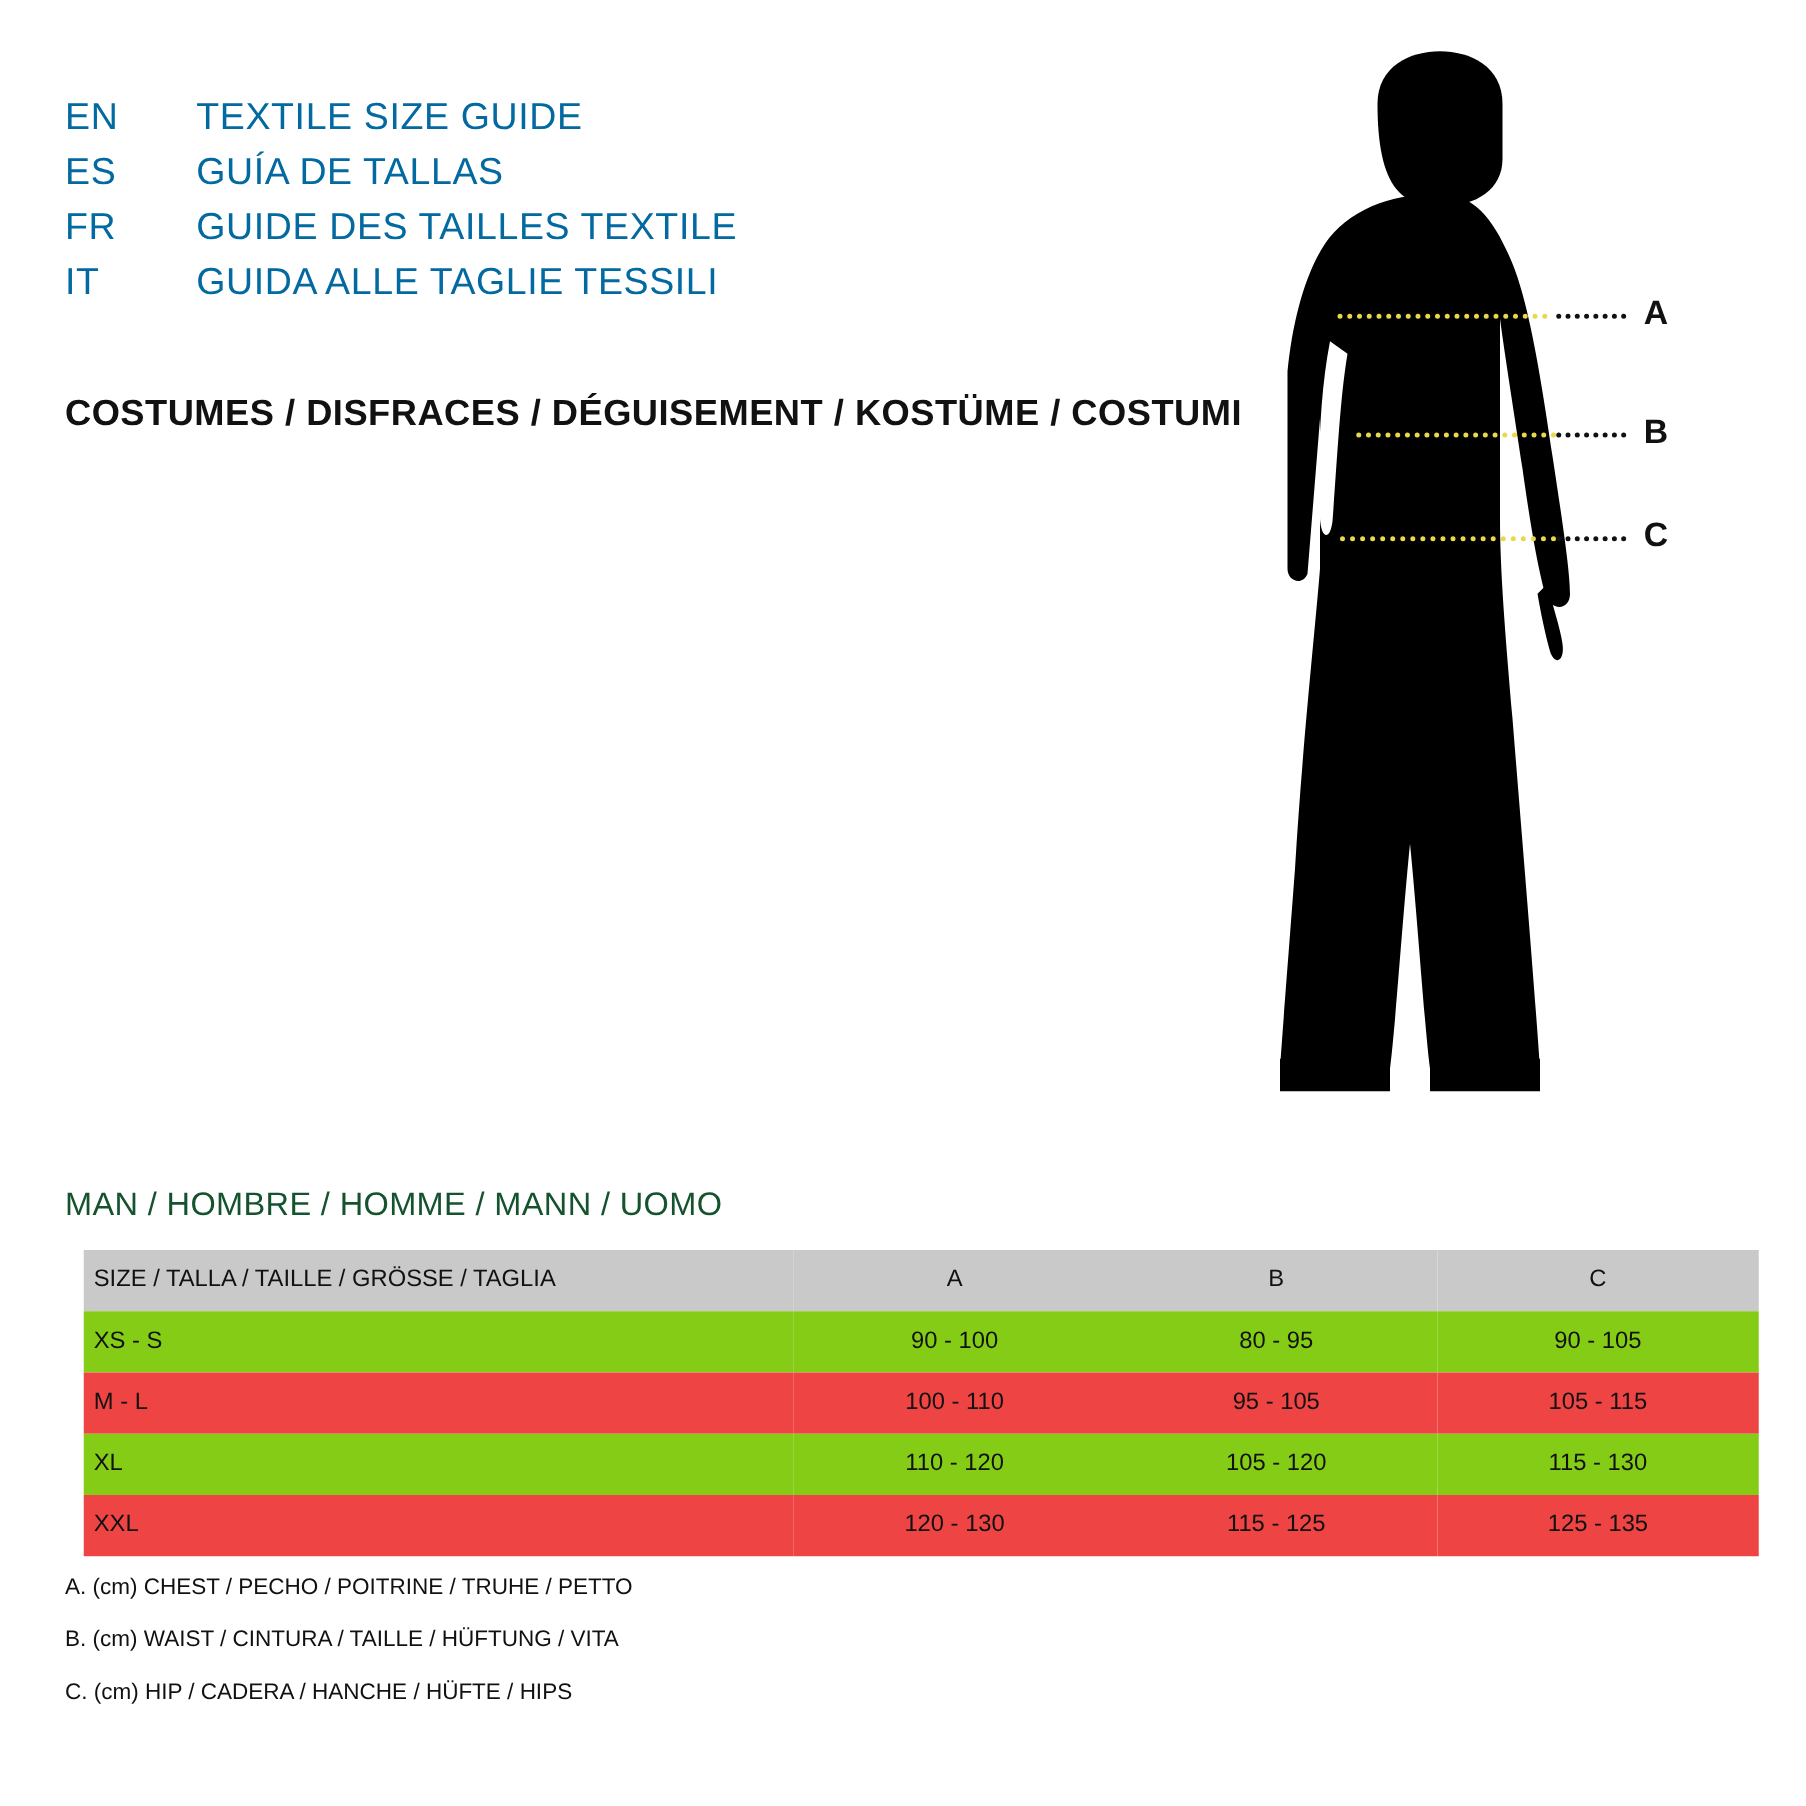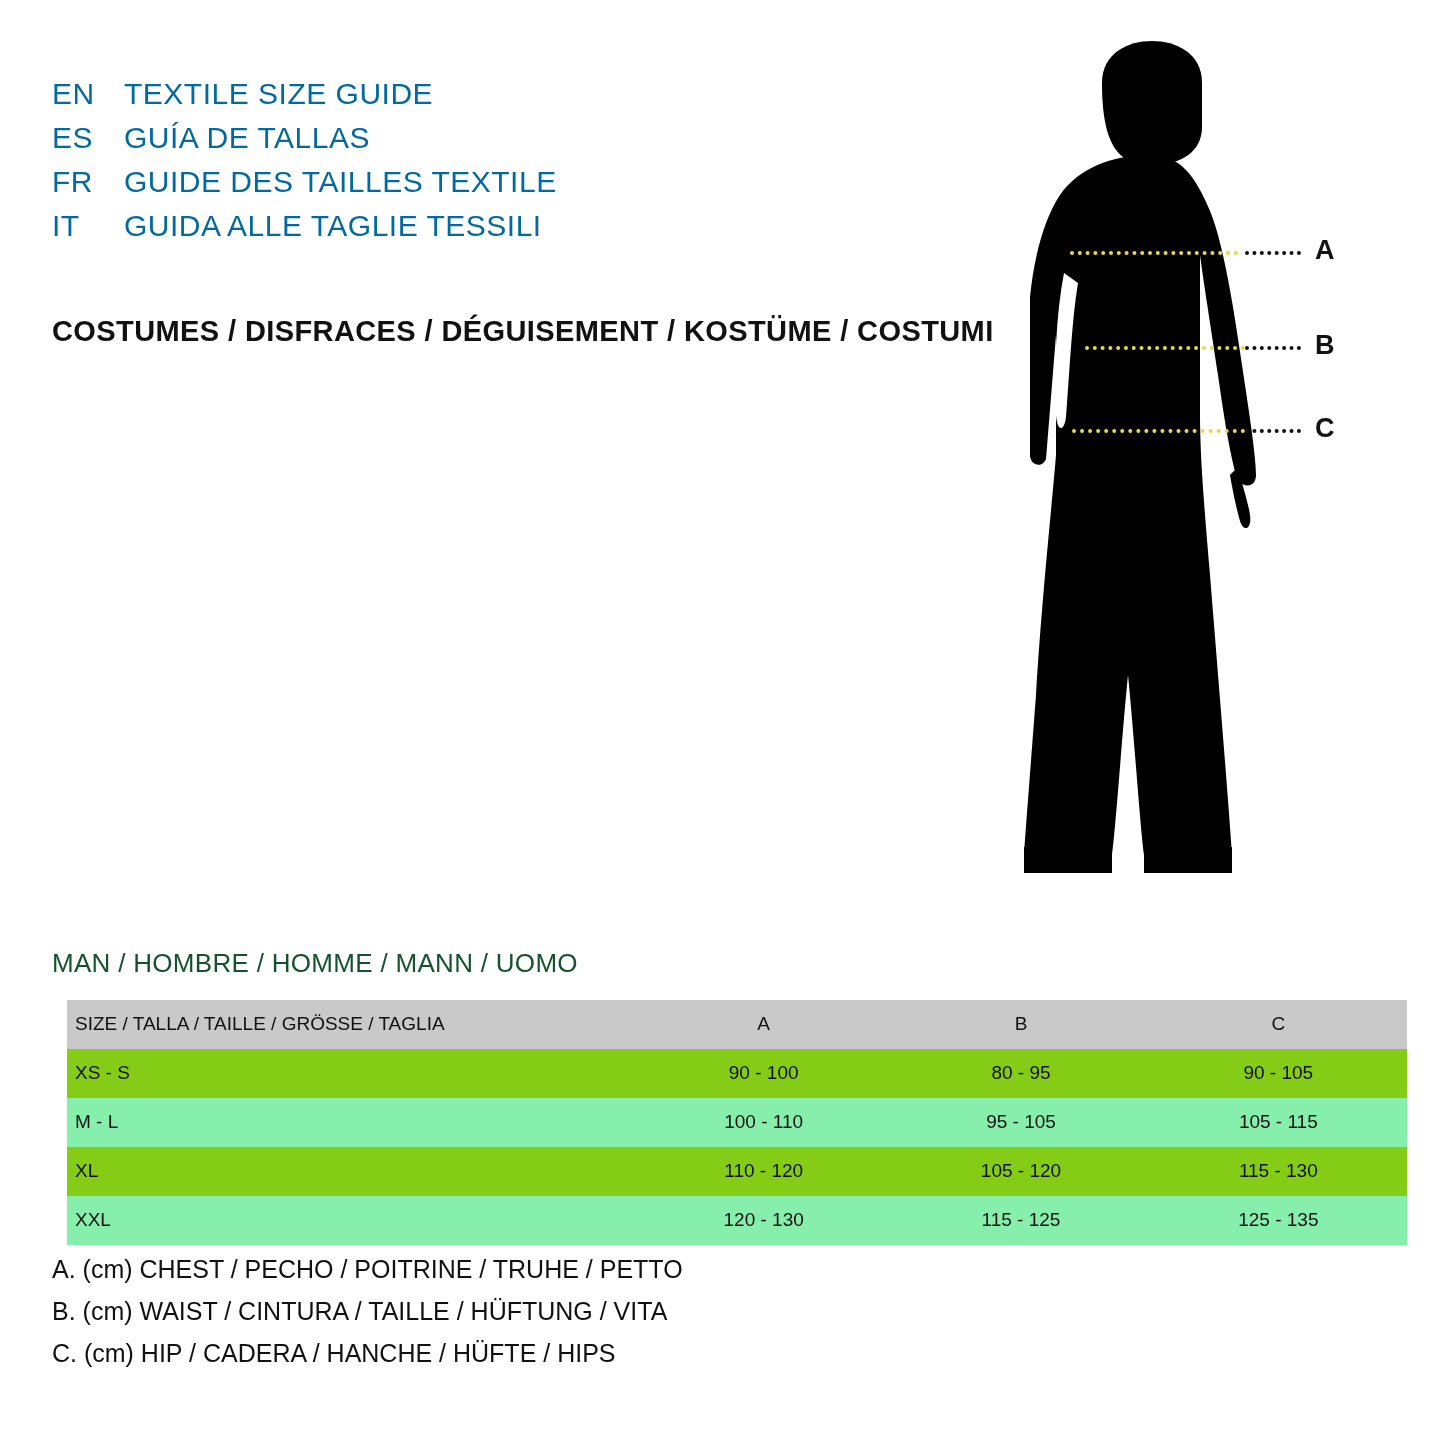--- a/index.html
+++ b/index.html
@@ -30,20 +30,21 @@
     letter-spacing: 0.5px;
     line-height: 44px;
     color: #0369a1;
   }
   .lang-code {
     width: 72px;
     flex: 0 0 72px;
   }
   .lang-text {
     flex: 1 1 auto;
+    margin-left: 33px;
   }
   .category-line {
     position: absolute;
     left: 52px;
     top: 315px;
     font-size: 29px;
     font-weight: bold;
     letter-spacing: 0.4px;
     color: #111111;
     white-space: nowrap;
@@ -110,29 +111,29 @@
     padding-left: 8px;
     width: 560px;
   }
   table.size-table thead tr {
     background: #c9c9c9;
   }
   table.size-table tbody tr.odd {
     background: #84cc16;
   }
   table.size-table tbody tr.even {
-    background: #86efac;
+    background: #ef4444;
   }
 
   
   .legend {
     position: absolute;
     left: 52px;
     top: 1248px;
-    font-size: 25px;
+    font-size: 18px;
     line-height: 42px;
     color: #111111;
   }
   .legend div {
     white-space: nowrap;
   }
 </style>
 </head>
 <body>
 

